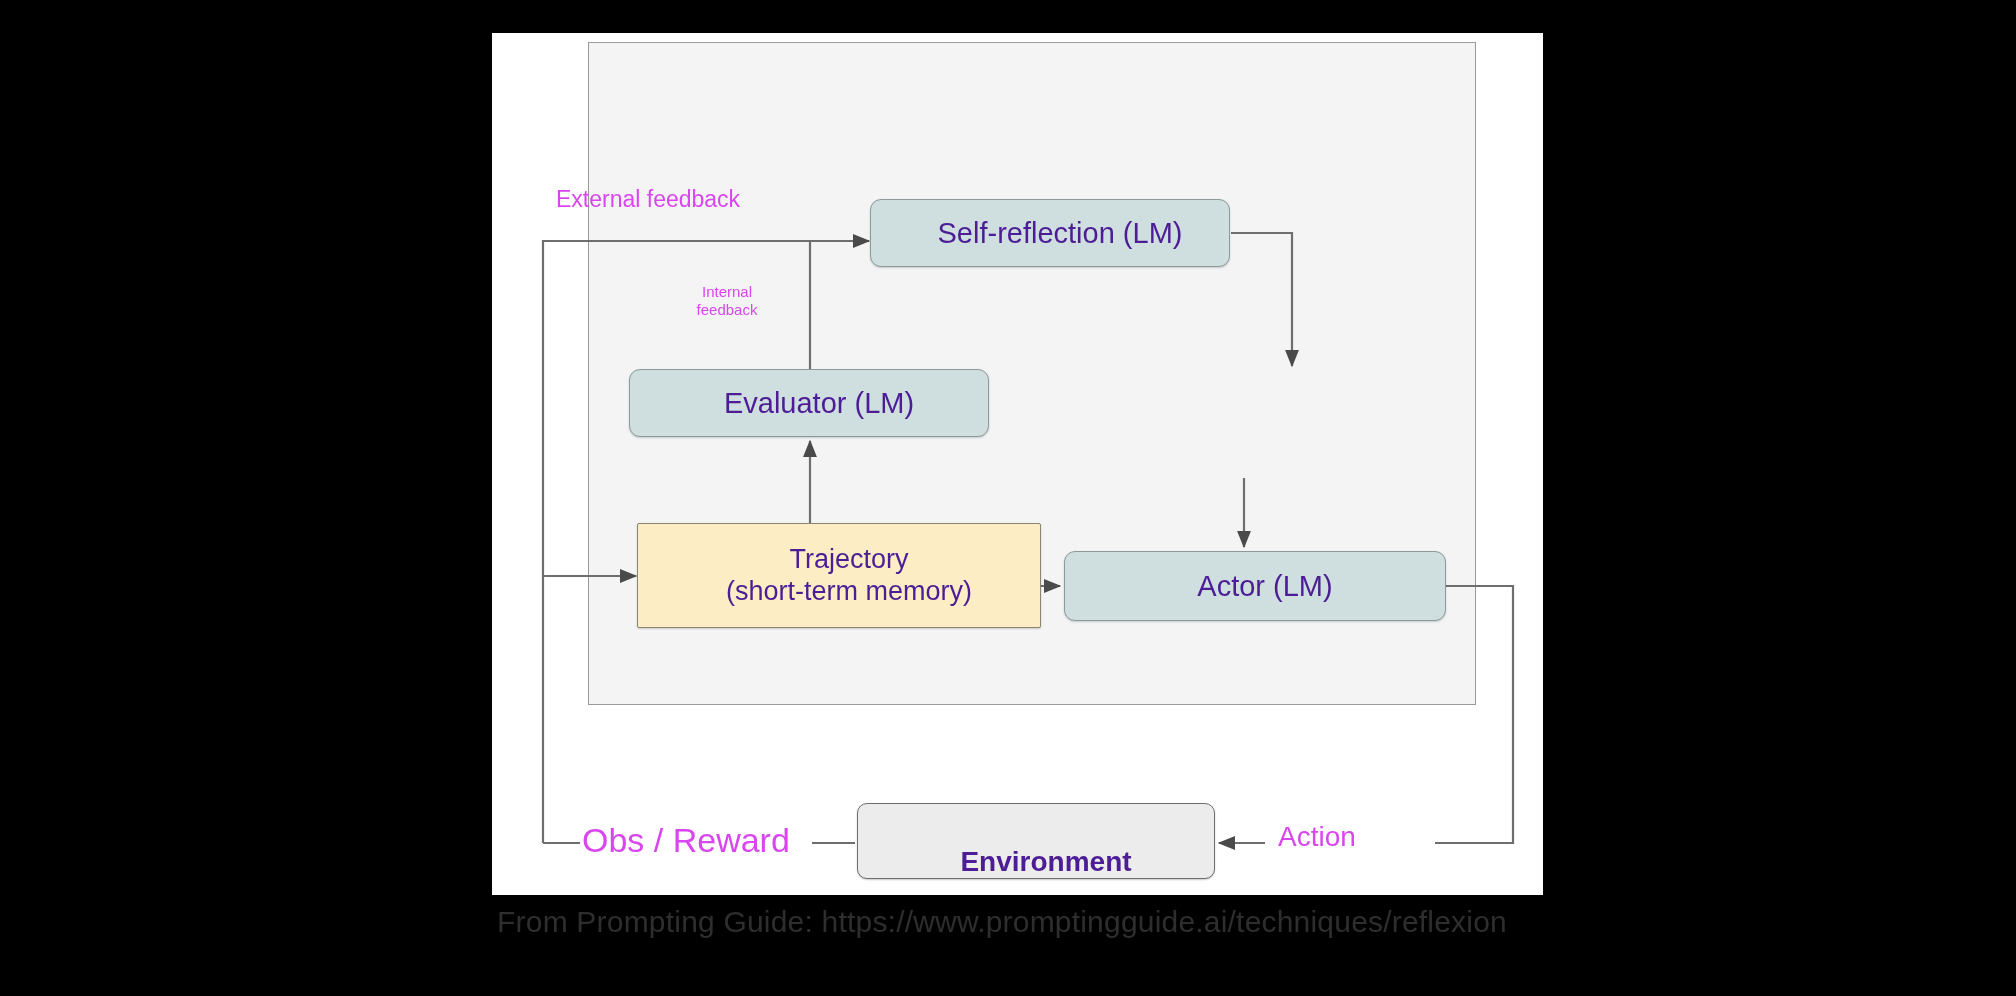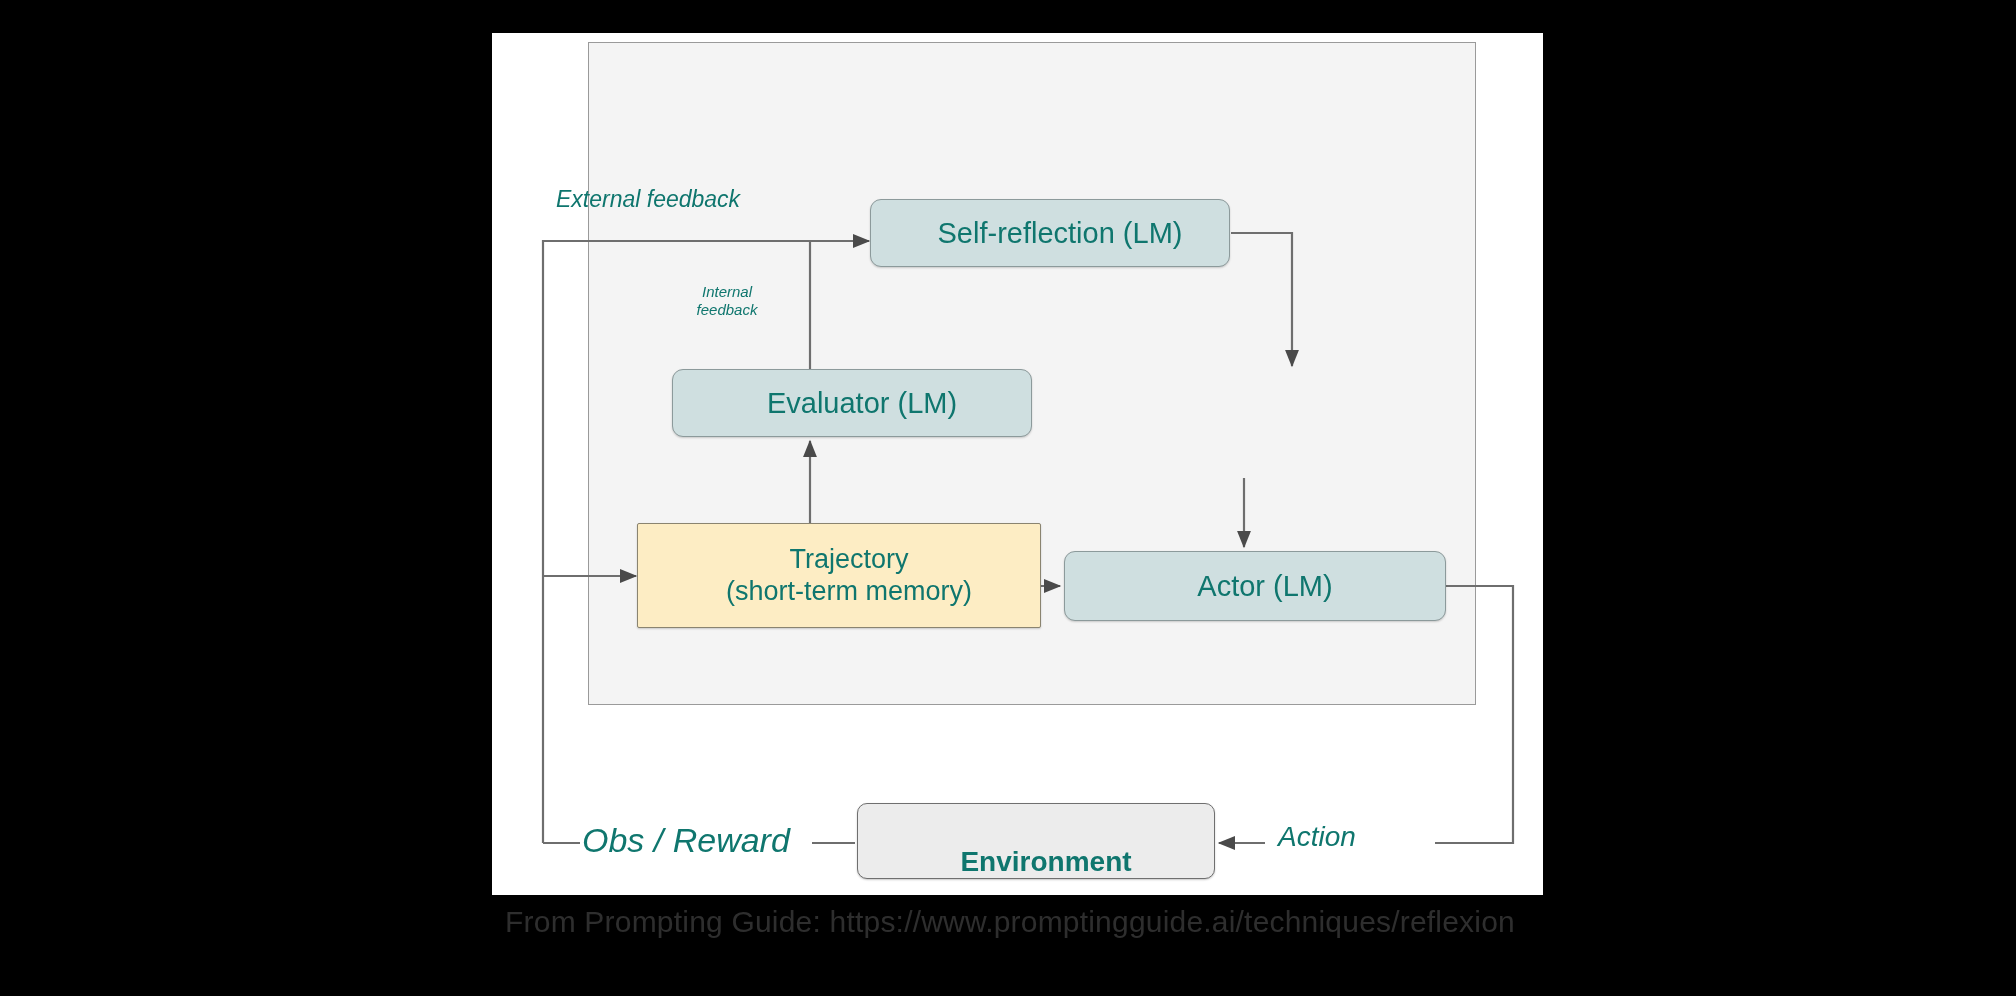--- a/index.html
+++ b/index.html
@@ -67,21 +67,21 @@
 
   
   .node {
     position: absolute;
     box-sizing: border-box;
     display: flex;
     flex-direction: column;
     align-items: center;
     justify-content: center;
     text-align: center;
-    color: #0f766e;
+    color: #4c1d95;
     line-height: 1.18;
     padding-left: 20px;
   }
   .node .line1 { display: block; }
   .node .line2 { display: block; }
 
   .node-blue {
     background: #cfdfe0;
     border: 1.6px solid #8c9a9b;
     border-radius: 11px;
@@ -102,21 +102,20 @@
   }
 
   
   #node-self-reflection {
     left: 870px; top: 199px; width: 360px; height: 68px;
     font-size: 29px;
   }
   #node-evaluator {
     left: 629px; top: 369px; width: 360px; height: 68px;
     font-size: 29px;
-    margin-left: 43px;
   }
   #node-experience {
     left: 1072px; top: 370px; width: 344px; height: 108px;
     font-size: 27px;
   }
   #node-trajectory {
     left: 637px; top: 523px; width: 404px; height: 105px;
     font-size: 27px;
   }
   #node-actor {
@@ -125,25 +124,24 @@
   }
   #node-environment {
     left: 857px; top: 803px; width: 358px; height: 76px;
     font-size: 28px;
     font-weight: bold;
   }
 
   
   .edge-label {
     position: absolute;
-    color: #0f766e;
+    color: #d946ef;
     text-align: center;
     line-height: 1.22;
     white-space: pre-line;
-    font-style: italic;
   }
   #label-external-feedback {
     left: 556px; top: 185px; width: 300px;
     font-size: 23px; text-align: left;
   }
   #label-internal-feedback {
     left: 632px; top: 283px; width: 190px;
     font-size: 15px;
   }
   #label-reflective-text {
@@ -155,21 +153,21 @@
     font-size: 34px; text-align: left;
   }
   #label-action {
     left: 1278px; top: 820px; width: 160px;
     font-size: 28px; text-align: left;
   }
 
   
   #caption {
     position: absolute;
-    left: 300px;
+    left: 292px;
     top: 905px;
     width: 1420px;
     text-align: center;
     font-size: 30px;
     color: #2e2e2e;
     letter-spacing: 0.2px;
   }
 </style>
 </head>
 <body>

